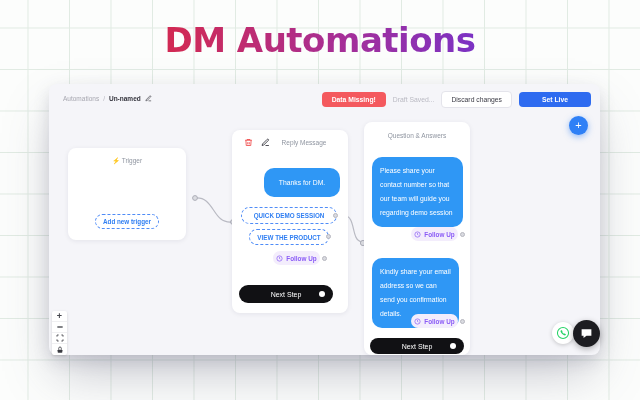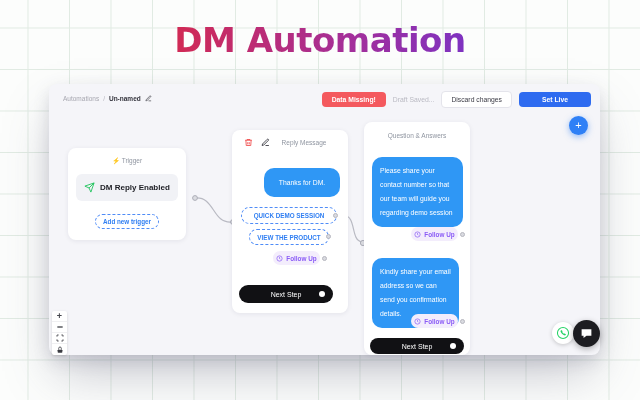--- a/index.html
+++ b/index.html
@@ -115,21 +115,21 @@
   .chat-fab {
     position:absolute; left:524px; top:236px; width:27px; height:27px; border-radius:50%;
     background:#1d1d21; box-shadow:0 2px 6px rgba(0,0,0,.3);
     display:flex; align-items:center; justify-content:center; cursor:pointer; z-index:5;
   }
   .clock-icon { width:7px; height:7px; }
 </style>
 </head>
 <body>
 
-<h1 class="page-title">DM Automation</h1>
+<h1 class="page-title">DM Automations</h1>
 
 <div class="app-card">
 
   <div class="breadcrumb">
     <span class="section">Automations</span>
     <span class="sep">/</span>
     <span class="name">Un-named</span>
     <svg class="icon-btn" style="width:7px;height:7px" viewBox="0 0 24 24" fill="none" stroke="#4a4a52" stroke-width="2.4">
         <path d="M12 20h9M16.5 3.5a2.1 2.1 0 0 1 3 3L7 19l-4 1 1-4L16.5 3.5z"></path>
       </svg>
@@ -151,26 +151,20 @@
     <circle cx="146" cy="114" r="2.4" fill="#dcdde2" stroke="#adaeb8" stroke-width="1"></circle>
     <circle cx="184" cy="138" r="2.4" fill="#dcdde2" stroke="#adaeb8" stroke-width="1"></circle>
     <path d="M295,131 C308,133 301,156 313,158" fill="none" stroke="#b9bac3" stroke-width="1.2"></path>
     <circle cx="314" cy="159" r="2.6" fill="#dcdde2" stroke="#adaeb8" stroke-width="1"></circle>
   </svg>
 
   <div class="node trigger-node">
     <div class="node-header">
       <span class="bolt">⚡</span>
       <span>Trigger</span>
-    </div>
-    <div class="trigger-row">
-      <svg style="width:11px;height:11px;flex:0 0 auto" viewBox="0 0 24 24" fill="none" stroke="#22c55e" stroke-width="2">
-          <path d="M22 2 11 13M22 2 15 22l-4-9-9-4 20-7z"></path>
-        </svg>
-      <span class="label">DM Reply Enabled</span>
     </div>
     <button class="dashed-pill add-trigger">Add new trigger</button>
   </div>
 
   <div class="node reply-node">
     <div class="node-header-row">
       <svg class="icon-btn" viewBox="0 0 24 24" fill="none" stroke="#ef4444" stroke-width="2.2">
           <path d="M3 6h18M8 6V4h8v2M19 6l-1 14H6L5 6M10 11v6M14 11v6"></path>
         </svg>
       <svg class="icon-btn" viewBox="0 0 24 24" fill="none" stroke="#2b2b33" stroke-width="2.2">

